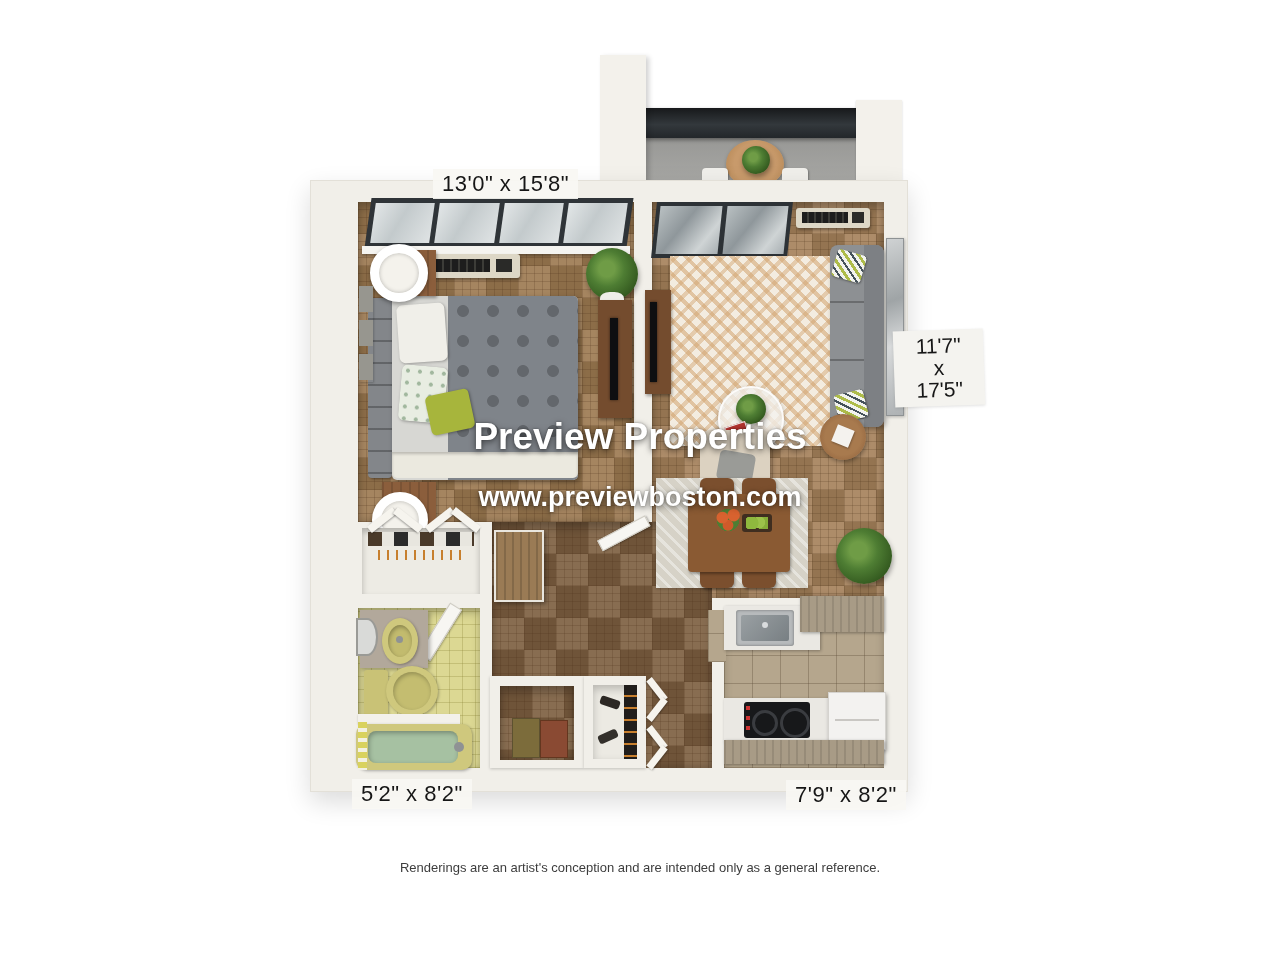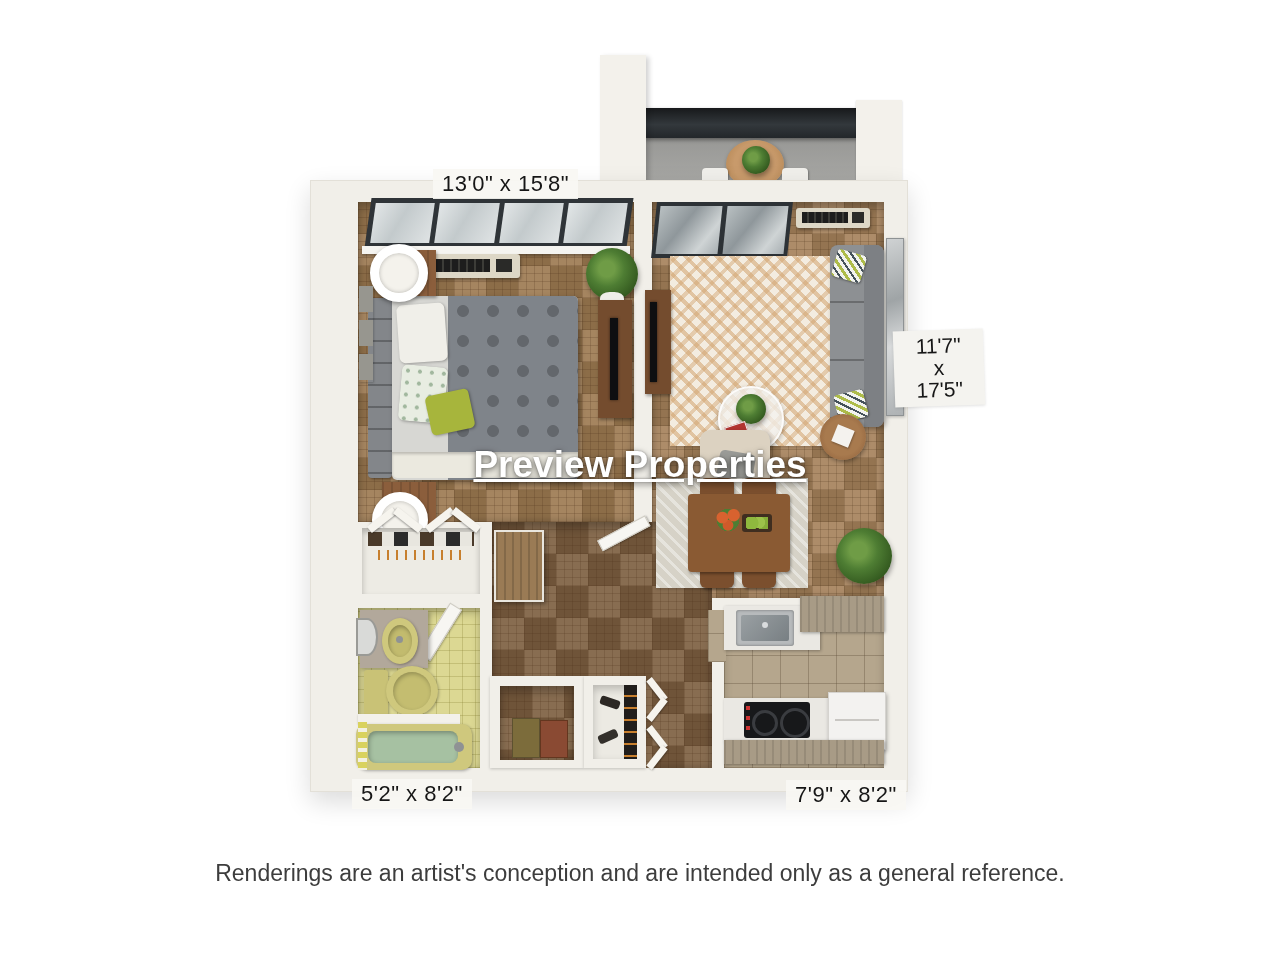--- a/index.html
+++ b/index.html
@@ -72,21 +72,21 @@
   .doorleaf{background:#f7f6f2;border:1px solid #cfccc3;box-shadow:1px 1px 2px rgba(0,0,0,.3);}
   .bifold{background:#f6f4ee;box-shadow:0 1px 2px rgba(0,0,0,.35);}
 
   
   .dim{background:rgba(248,247,243,.92);color:#161616;font-size:22px;letter-spacing:.5px;
        padding:2px 9px;white-space:nowrap;}
   .dim-card{background:#f4f3ef;color:#161616;font-size:21px;text-align:center;line-height:1.05;
        padding:5px 8px;box-shadow:0 1px 3px rgba(0,0,0,.12);}
   .wm{color:#ffffff;font-weight:bold;text-align:center;width:100%;
       text-shadow:0 2px 6px rgba(0,0,0,.55), 0 0 2px rgba(0,0,0,.35);}
-  .disc{color:#3d3d3d;text-align:center;width:100%;font-size:23px;}
+  .disc{color:#3d3d3d;text-align:center;width:100%;font-size:13px;}
 </style>
 </head>
 <body>
 
 <div class="page">
 
   <div class="abs balcony-floor" style="left:640px;top:112px;width:218px;height:78px;"></div>
   <div class="abs railing" style="left:645px;top:108px;width:213px;height:30px;"></div>
   <div class="abs wall" style="left:856px;top:100px;width:46px;height:90px;"></div>
   <div class="abs" style="left:726px;top:140px;width:58px;height:48px;border-radius:50%;background:radial-gradient(circle,#c89a6b 0 55%,#b0824f 100%);box-shadow:1px 2px 4px rgba(0,0,0,.35);"></div>
@@ -251,17 +251,18 @@
 
   <div class="abs dim-card" style="left:894px;top:330px;width:74px;transform:rotate(-2deg);">
     <div>11'7"</div>
     <div>x</div>
     <div>17'5"</div>
   </div>
 
   <div class="abs dim" style="left:352px;top:779px;">5'2" x 8'2"</div>
   <div class="abs dim" style="left:786px;top:780px;">7'9" x 8'2"</div>
 
-  <div class="abs wm" style="top:444px;font-size:37px;text-decoration:underline;">Preview Properties</div>
+  <div class="abs wm" style="top:416px;font-size:37px;">Preview Properties</div>
+  <div class="abs wm" style="top:482px;font-size:27px;">www.previewboston.com</div>
 
   <div class="abs disc" style="top:860px;">Renderings are an artist's conception and are intended only as a general reference.</div>
 
 </div>
 
 </body></html>

